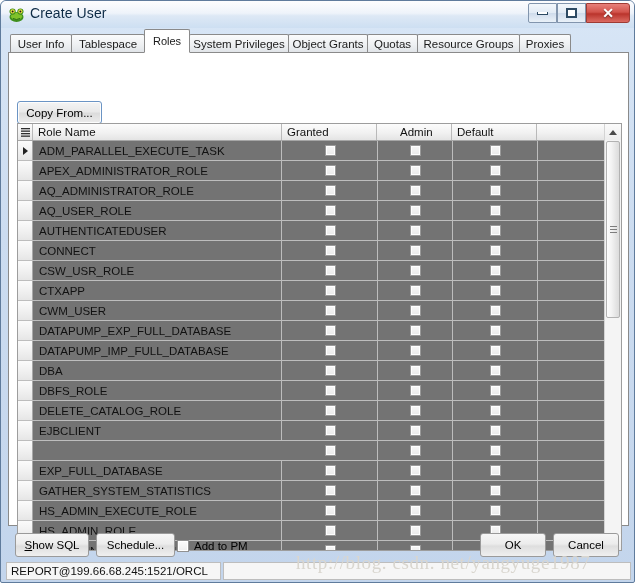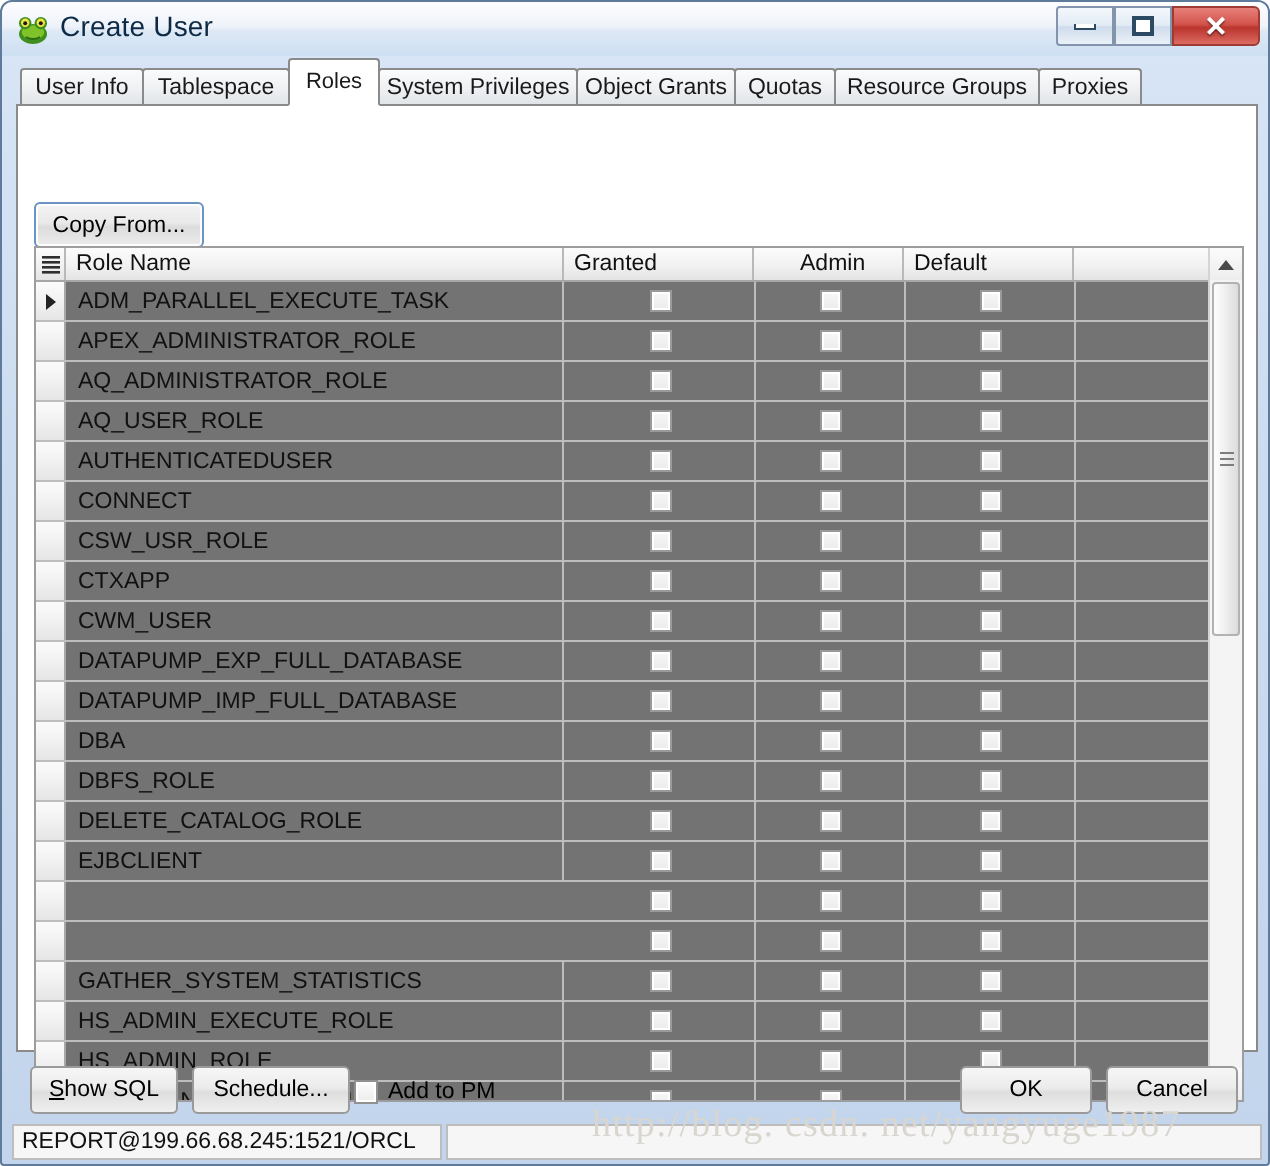--- a/index.html
+++ b/index.html
@@ -560,20 +560,21 @@
             <div class="cchk" style="left: 360px; width: 75px;">
               <span class="gchk"></span>
             </div>
             <div class="cchk" style="left: 435px; width: 85px;">
               <span class="gchk"></span>
             </div>
             <div class="cfill" style="left: 520px; width: 67px;"></div>
           </div>
           <div class="row" style="top: 320px;">
             <div class="rowhdr"></div>
+            <div class="cname">EXP_FULL_DATABASE</div>
             <div class="cchk" style="left: 265px; width: 95px;">
               <span class="gchk"></span>
             </div>
             <div class="cchk" style="left: 360px; width: 75px;">
               <span class="gchk"></span>
             </div>
             <div class="cchk" style="left: 435px; width: 85px;">
               <span class="gchk"></span>
             </div>
             <div class="cfill" style="left: 520px; width: 67px;"></div>

